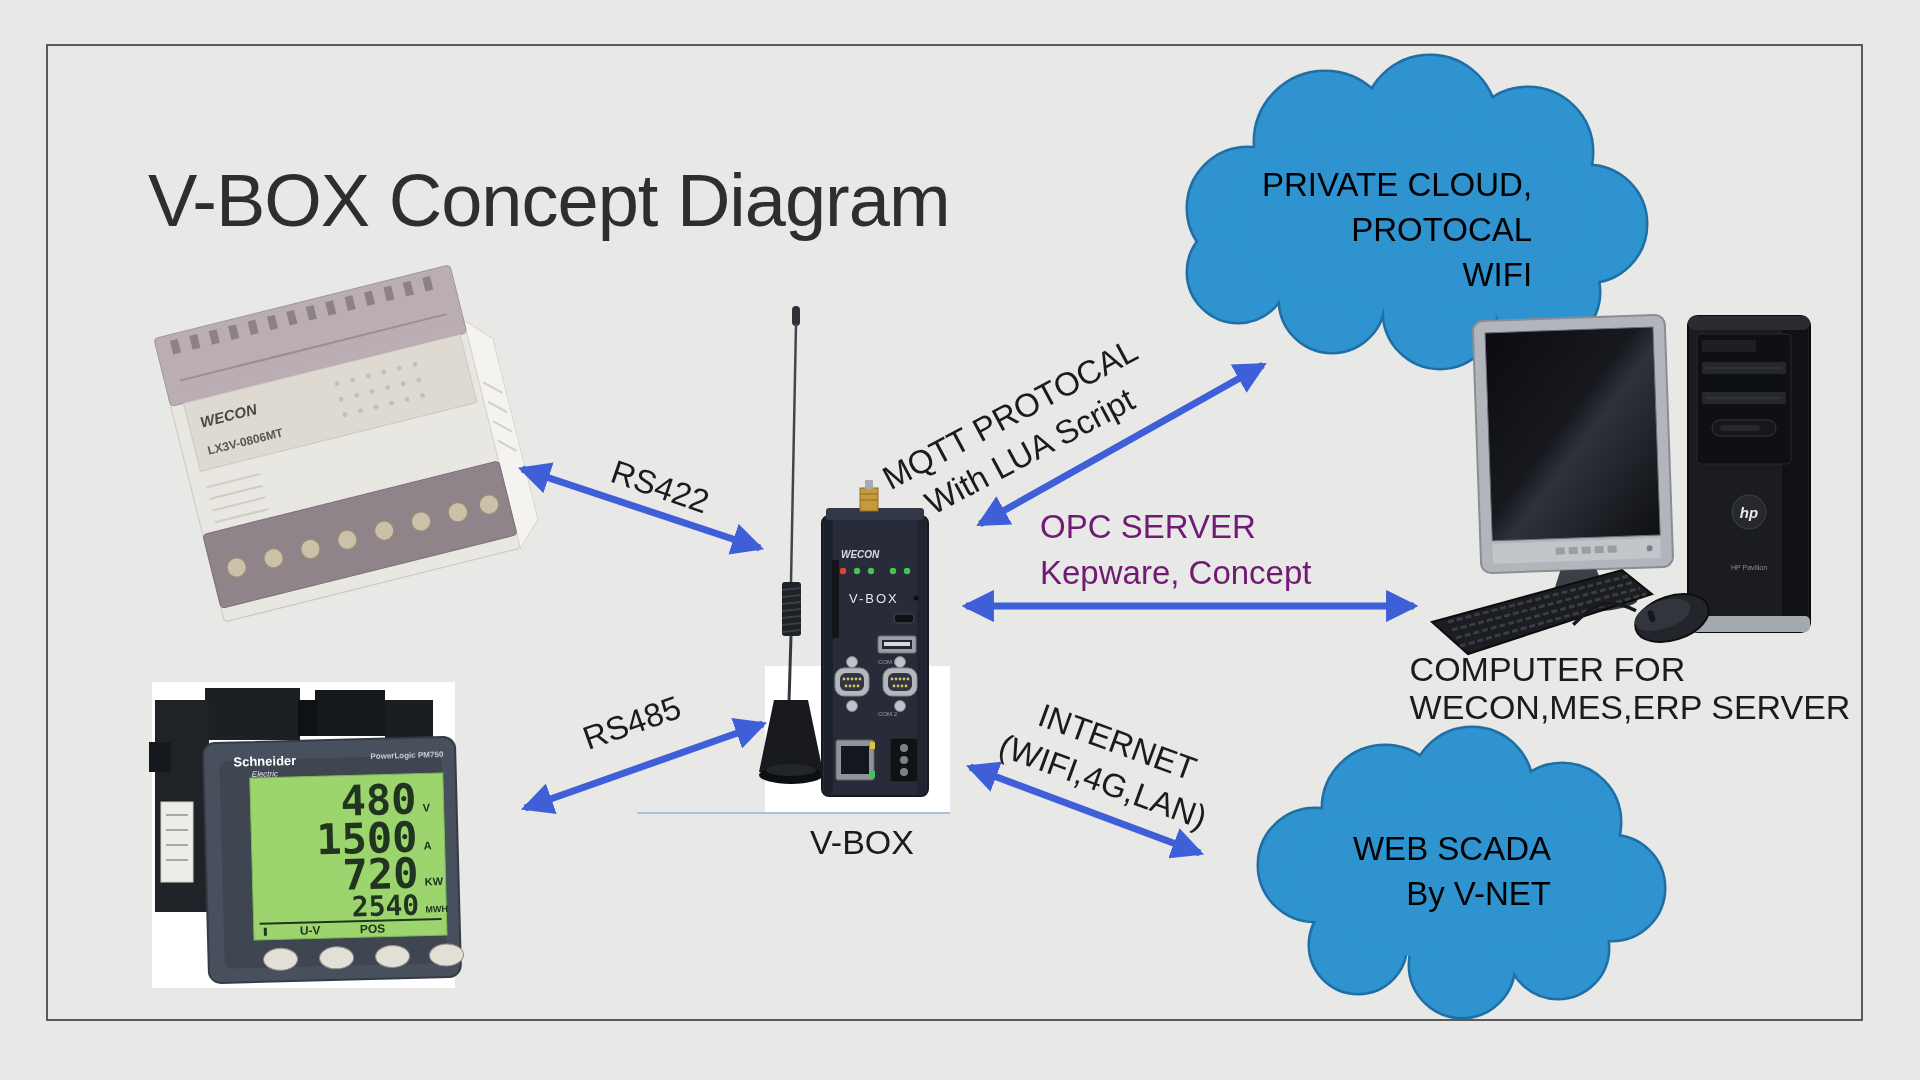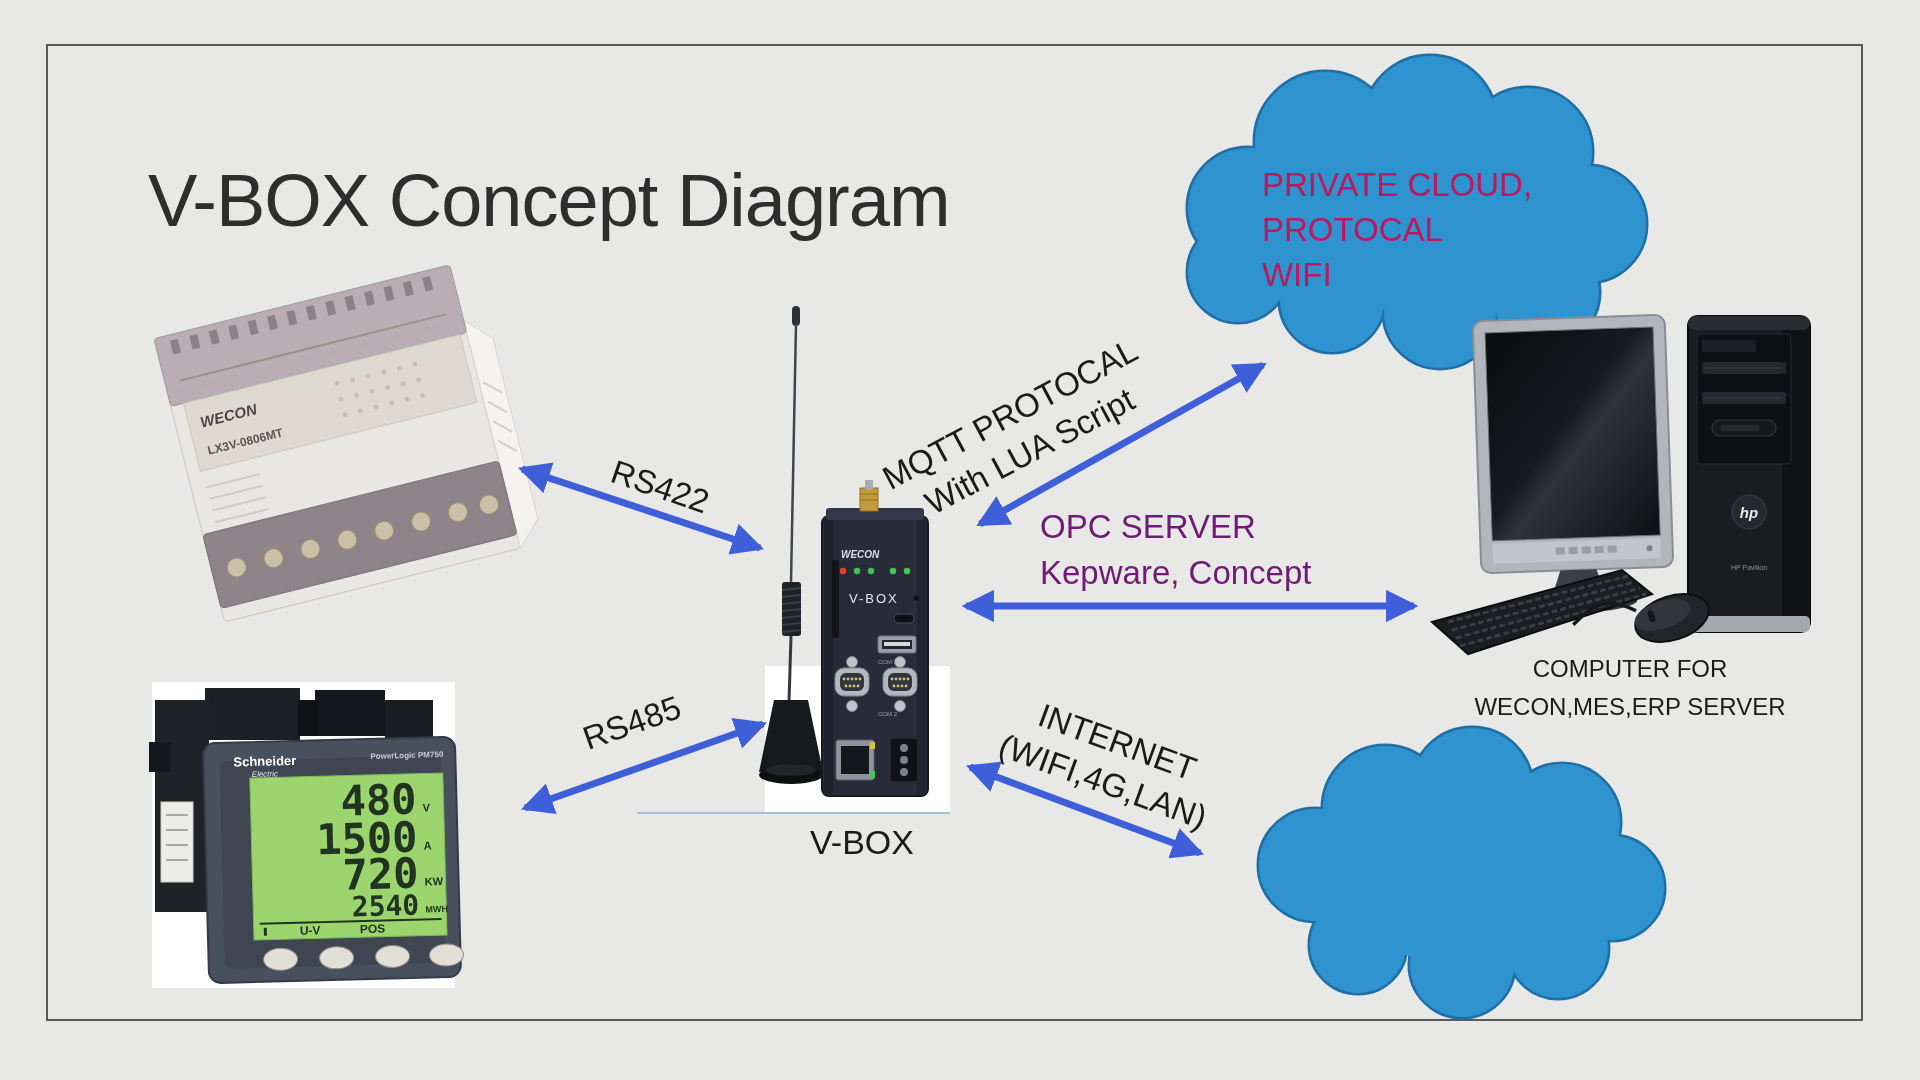--- a/index.html
+++ b/index.html
@@ -4,23 +4,23 @@
 <style>
   html,body{margin:0;padding:0;background:#E8E8E7;}
   .stage{position:relative;width:1920px;height:1080px;background:#E8E8E7;overflow:hidden;
          font-family:"Liberation Sans", sans-serif;}
   .scene{position:absolute;left:0;top:0;z-index:1;}
   .overlay{position:absolute;left:0;top:0;width:1920px;height:900px;z-index:2;pointer-events:none;}
   .label{position:absolute;color:#1b1b1b;white-space:nowrap;}
   .center{transform:translate(-50%,-50%) rotate(var(--r,0deg));text-align:center;}
   .title{position:absolute;left:148px;top:158px;font-size:74px;letter-spacing:-1px;color:#2e2e2e;}
   .conn{font-size:33px;line-height:42px;}
-  .cloud-text{position:absolute;color:#be185d;text-align:left;transform:translate(-50%,-50%);}
+  .cloud-text{position:absolute;color:#000000;text-align:right;transform:translate(-50%,-50%);}
   .cloud-text .ln{font-size:33px;line-height:45px;}
-  .caption{font-size:24px;line-height:38px;text-align:center;}
+  .caption{font-size:34px;line-height:38px;text-align:left;}
   .opc{position:absolute;left:1040px;top:504px;font-size:33px;line-height:46px;color:#701a75;}
   .cl-o circle,.cl-o ellipse{fill:#2E93CF;stroke:#1F6FA6;stroke-width:5;}
   .cl-f circle,.cl-f ellipse{fill:#2E93CF;}
   text{font-family:"Liberation Sans",sans-serif;}
   .seg{font-family:"DejaVu Sans Mono",monospace;font-weight:bold;fill:#203420;}
 </style>
 </head>
 <body>
 
 <div class="stage">
@@ -391,15 +391,19 @@
     <div>COMPUTER FOR</div>
     <div>WECON,MES,ERP SERVER</div>
   </div>
 
   <div class="cloud-text" style="left:1397px;top:229px;">
     <div class="ln">PRIVATE CLOUD,</div>
     <div class="ln">PROTOCAL</div>
     <div class="ln">WIFI</div>
   </div>
 
+  <div class="cloud-text" style="left:1452px;top:871px;">
+    <div class="ln">WEB SCADA</div>
+    <div class="ln">By V-NET</div>
+  </div>
 
 </div>
 </div>
 
 </body></html>

